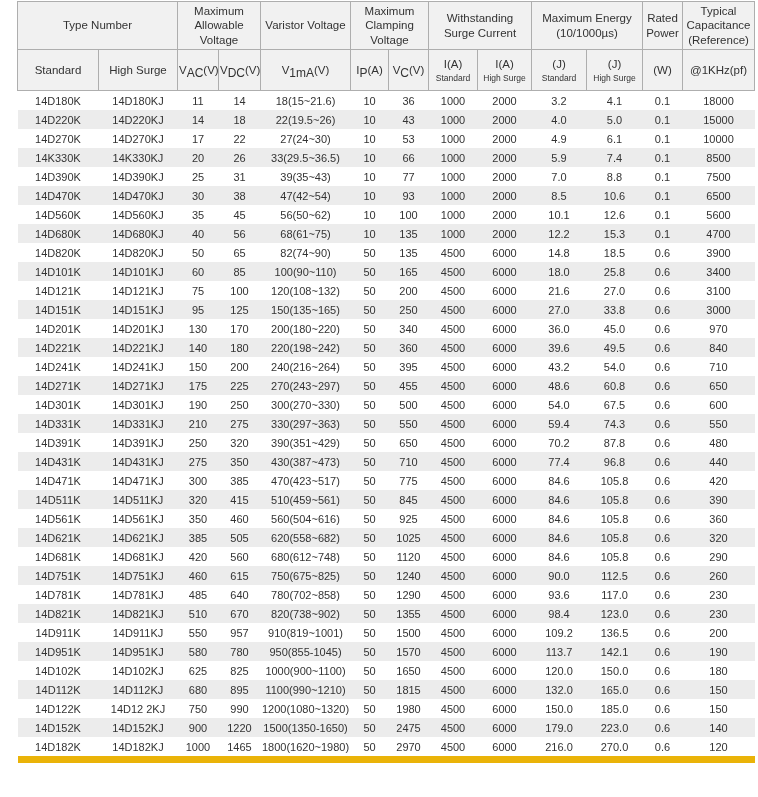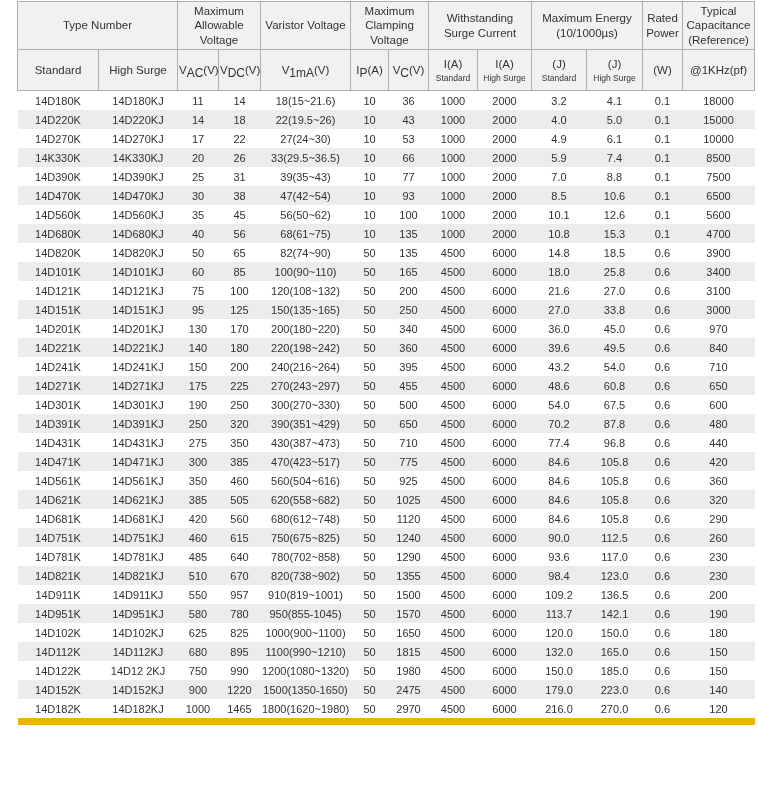--- a/index.html
+++ b/index.html
@@ -214,21 +214,21 @@
       <tr>
         <td>14D680K</td>
         <td>14D680KJ</td>
         <td>40</td>
         <td>56</td>
         <td>68(61~75)</td>
         <td>10</td>
         <td>135</td>
         <td>1000</td>
         <td>2000</td>
-        <td>10.8</td>
+        <td>12.2</td>
         <td>15.3</td>
         <td>0.1</td>
         <td>4700</td>
       </tr>
       <tr>
         <td>14D820K</td>
         <td>14D820KJ</td>
         <td>50</td>
         <td>65</td>
         <td>82(74~90)</td>
@@ -355,20 +355,35 @@
         <td>50</td>
         <td>500</td>
         <td>4500</td>
         <td>6000</td>
         <td>54.0</td>
         <td>67.5</td>
         <td>0.6</td>
         <td>600</td>
       </tr>
       <tr>
+        <td>14D331K</td>
+        <td>14D331KJ</td>
+        <td>210</td>
+        <td>275</td>
+        <td>330(297~363)</td>
+        <td>50</td>
+        <td>550</td>
+        <td>4500</td>
+        <td>6000</td>
+        <td>59.4</td>
+        <td>74.3</td>
+        <td>0.6</td>
+        <td>550</td>
+      </tr>
+      <tr>
         <td>14D391K</td>
         <td>14D391KJ</td>
         <td>250</td>
         <td>320</td>
         <td>390(351~429)</td>
         <td>50</td>
         <td>650</td>
         <td>4500</td>
         <td>6000</td>
         <td>70.2</td>
@@ -400,20 +415,35 @@
         <td>50</td>
         <td>775</td>
         <td>4500</td>
         <td>6000</td>
         <td>84.6</td>
         <td>105.8</td>
         <td>0.6</td>
         <td>420</td>
       </tr>
       <tr>
+        <td>14D511K</td>
+        <td>14D511KJ</td>
+        <td>320</td>
+        <td>415</td>
+        <td>510(459~561)</td>
+        <td>50</td>
+        <td>845</td>
+        <td>4500</td>
+        <td>6000</td>
+        <td>84.6</td>
+        <td>105.8</td>
+        <td>0.6</td>
+        <td>390</td>
+      </tr>
+      <tr>
         <td>14D561K</td>
         <td>14D561KJ</td>
         <td>350</td>
         <td>460</td>
         <td>560(504~616)</td>
         <td>50</td>
         <td>925</td>
         <td>4500</td>
         <td>6000</td>
         <td>84.6</td>

